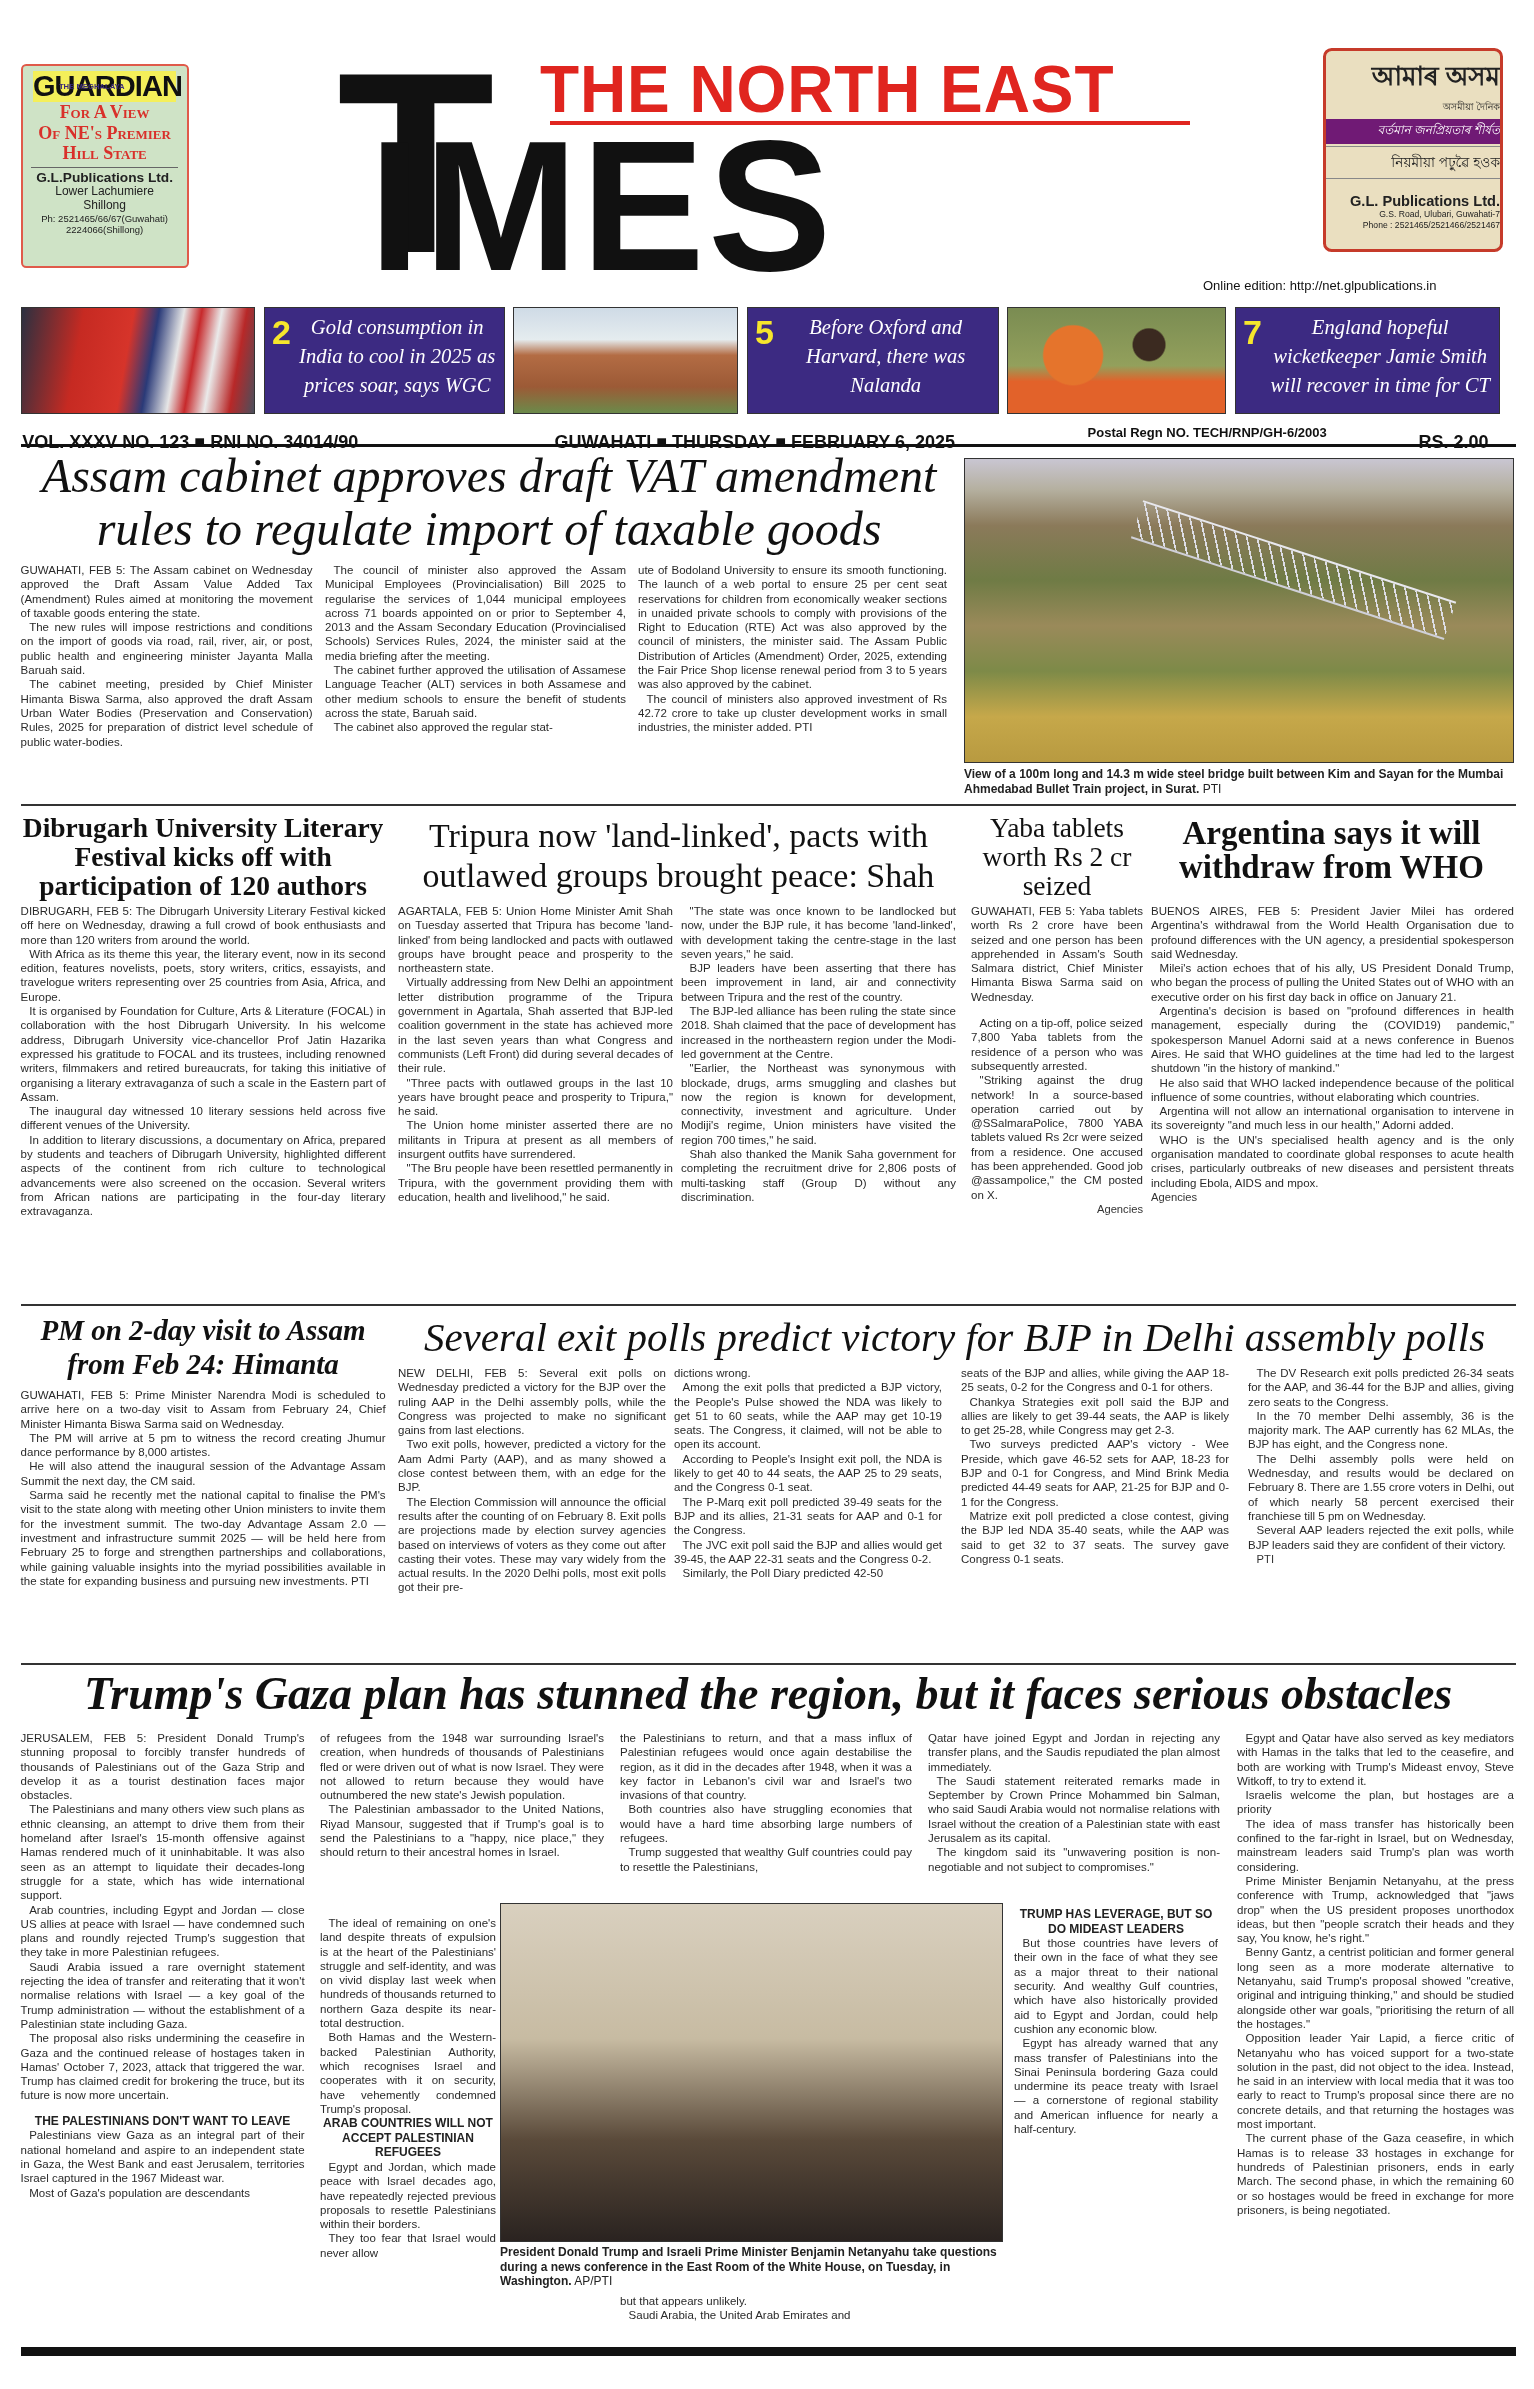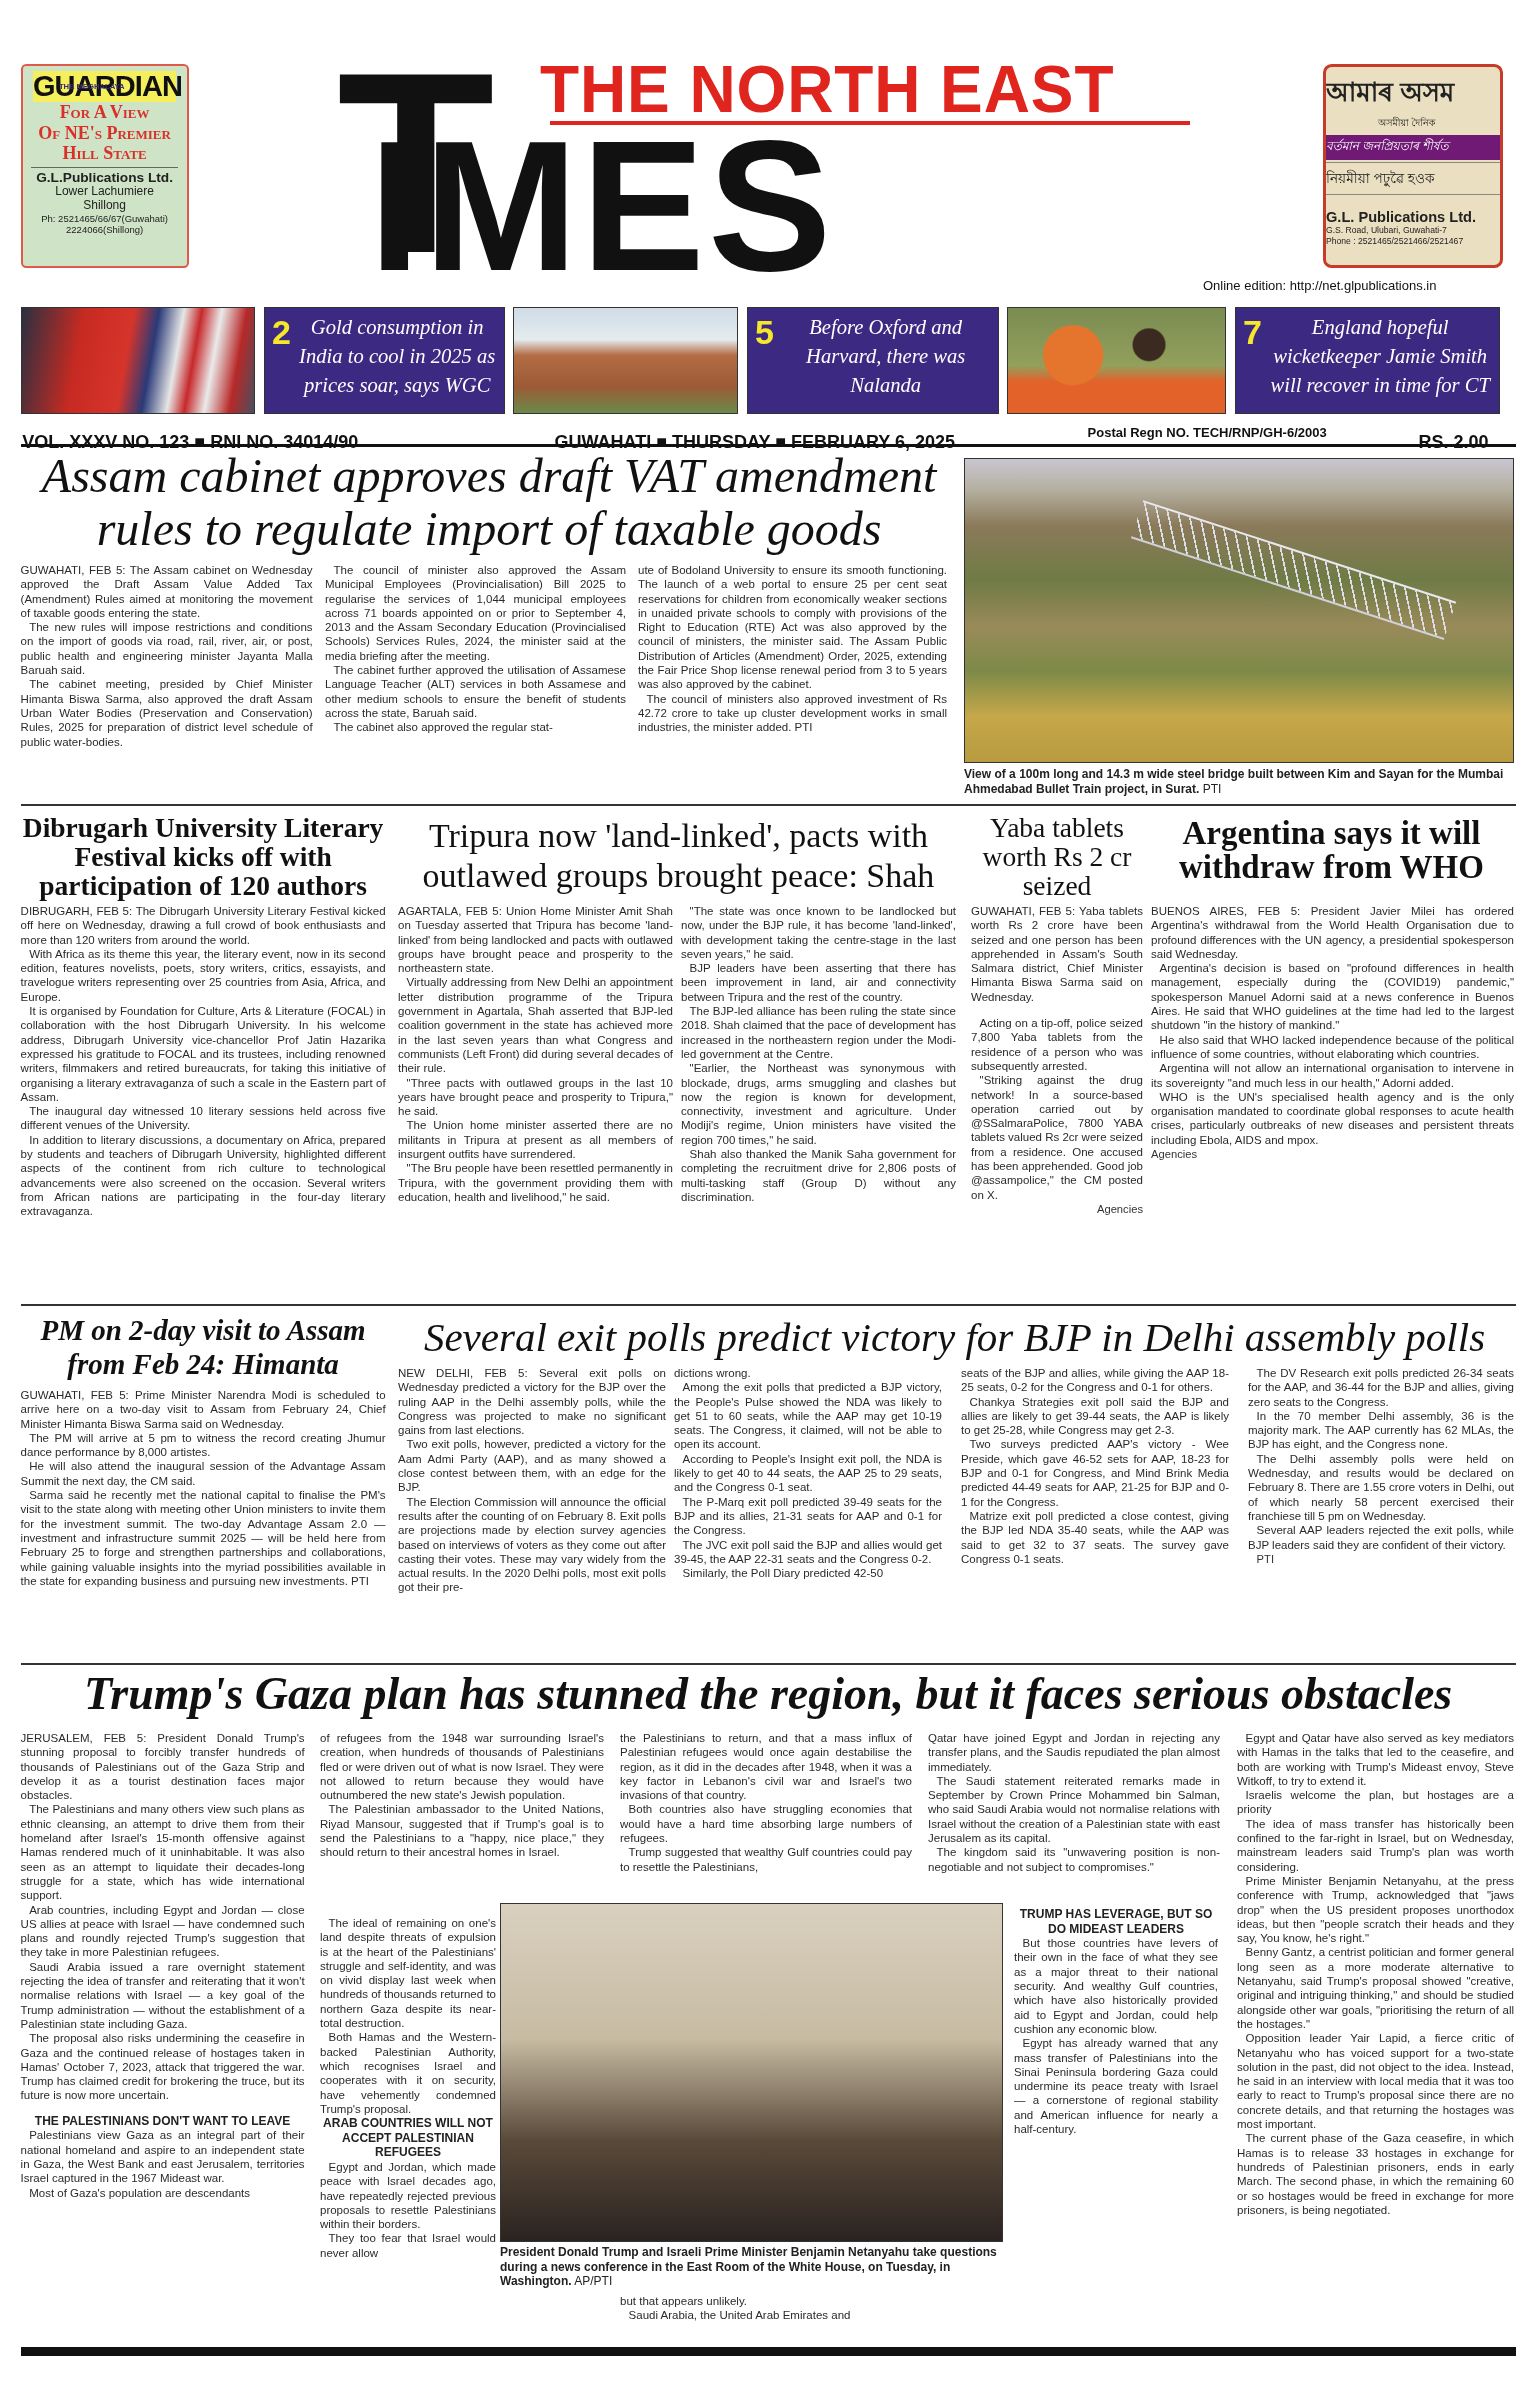--- a/index.html
+++ b/index.html
@@ -7,21 +7,21 @@
 .abs{position:absolute}
 
 .ad-left{left:20.6px;top:64px;width:168px;height:204px;background:#cfe3c6;border:2.6px solid #e05a4a;border-radius:5.2px;text-align:center;padding-top:5.2px}
 .ad-left .g-top{background:#f4ef5a;margin:0 10.3px;font-family:"Liberation Sans",sans-serif;font-weight:bold;font-size:29px;line-height:31px;letter-spacing:-0.9px;color:#111;position:relative}
 .ad-left .g-top small{position:absolute;left:26px;top:0;font-size:7.7px;color:#3b2a7a;letter-spacing:0}
 .ad-left .red{color:#d9302a;font-family:"Liberation Serif",serif;font-weight:bold;font-size:18px;line-height:20.6px;font-variant:small-caps}
 .ad-left hr{border:0;border-top:0.9px solid #666;margin:2.6px 8.6px}
 .ad-left .pub{font-weight:bold;font-size:13.7px}
 .ad-left .addr{font-size:12px;line-height:13.7px}
 .ad-left .ph{font-size:9.5px;line-height:11.2px;font-family:"Liberation Sans Narrow","Liberation Sans",sans-serif}
-.ad-right{left:1323px;top:64px;width:180px;height:204px;background:#eadfc0;border:3.4px solid #c63b2a;border-radius:8.6px;text-align:left;overflow:hidden}
+.ad-right{left:1323px;top:48px;width:180px;height:204px;background:#eadfc0;border:3.4px solid #c63b2a;border-radius:8.6px;text-align:right;overflow:hidden}
 .ad-right .as-title{font-size:26px;font-weight:bold;margin-top:5.2px}
 .ad-right .as-sub{font-size:9.5px;margin-left:52px}
 .ad-right .band{background:#701a75;color:#fff;font-size:12px;font-style:italic;padding:2.6px 0;margin-top:3.4px}
 .ad-right .band2{font-size:13.7px;padding:3.4px 0;border-bottom:0.9px solid #888;border-top:0.9px solid #888;margin-top:2.6px}
 .ad-right .pub{font-weight:bold;font-size:14.6px;margin-top:14px}
 .ad-right .small{font-size:8.6px;line-height:11.2px}
 .mast-T{left:337px;top:55px;font-family:"Liberation Sans",sans-serif;font-weight:bold;font-size:258px;line-height:215px;color:#111;letter-spacing:-8.6px}
 .mast-red{left:540px;top:57px;color:#e0251f;font-family:"Liberation Sans",sans-serif;font-weight:bold;font-size:64px;line-height:64px;transform:scaleY(1.05);letter-spacing:0.9px}
 .mast-line{left:550px;top:121px;width:640px;height:4.3px;background:#e0251f}
 .mast-imes{left:369px;top:129px;font-family:"Liberation Sans",sans-serif;font-weight:bold;font-size:185px;line-height:155px;color:#111;letter-spacing:3.4px}
@@ -162,20 +162,21 @@
 <div class="abs body" style="left:971px;top:904px;width:172px">
   <p class="first">GUWAHATI, FEB 5: Yaba tablets worth Rs 2 crore have been seized and one person has been apprehended in Assam's South Salmara district, Chief Minister Himanta Biswa Sarma said on Wednesday.</p>
     <p style="margin-top:12px">Acting on a tip-off, police seized 7,800 Yaba tablets from the residence of a person who was subsequently arrested.</p>
     <p>"Striking against the drug network! In a source-based operation carried out by @SSalmaraPolice, 7800 YABA tablets valued Rs 2cr were seized from a residence. One accused has been apprehended. Good job @assampolice," the CM posted on X.</p>
   <div class="credit" style="text-align:right">Agencies</div>
 </div>
 
 <div class="abs hl" style="left:1151px;top:816px;width:361px;font-size:33px;line-height:34px;font-weight:bold">Argentina says it will withdraw from WHO</div>
 <div class="abs body" style="left:1151px;top:904px;width:363px">
   <p class="first">BUENOS AIRES, FEB 5: President Javier Milei has ordered Argentina's withdrawal from the World Health Organisation due to profound differences with the UN agency, a presidential spokesperson said Wednesday.</p>
+    <p>Milei's action echoes that of his ally, US President Donald Trump, who began the process of pulling the United States out of WHO with an executive order on his first day back in office on January 21.</p>
     <p>Argentina's decision is based on "profound differences in health management, especially during the (COVID19) pandemic," spokesperson Manuel Adorni said at a news conference in Buenos Aires. He said that WHO guidelines at the time had led to the largest shutdown "in the history of mankind."</p>
     <p>He also said that WHO lacked independence because of the political influence of some countries, without elaborating which countries.</p>
     <p>Argentina will not allow an international organisation to intervene in its sovereignty "and much less in our health," Adorni added.</p>
     <p>WHO is the UN's specialised health agency and is the only organisation mandated to coordinate global responses to acute health crises, particularly outbreaks of new diseases and persistent threats including Ebola, AIDS and mpox.</p>
   <div class="credit">Agencies</div>
 </div>
 <div class="abs rule" style="left:20.6px;top:1304px;width:1495px"></div>
 
 <div class="abs hl italic" style="left:20.6px;top:1313px;width:365px;font-size:29px;line-height:34px;font-weight:bold">PM on 2-day visit to Assam from Feb 24: Himanta</div>
 <div class="abs body" style="left:20.6px;top:1388px;width:365px">

